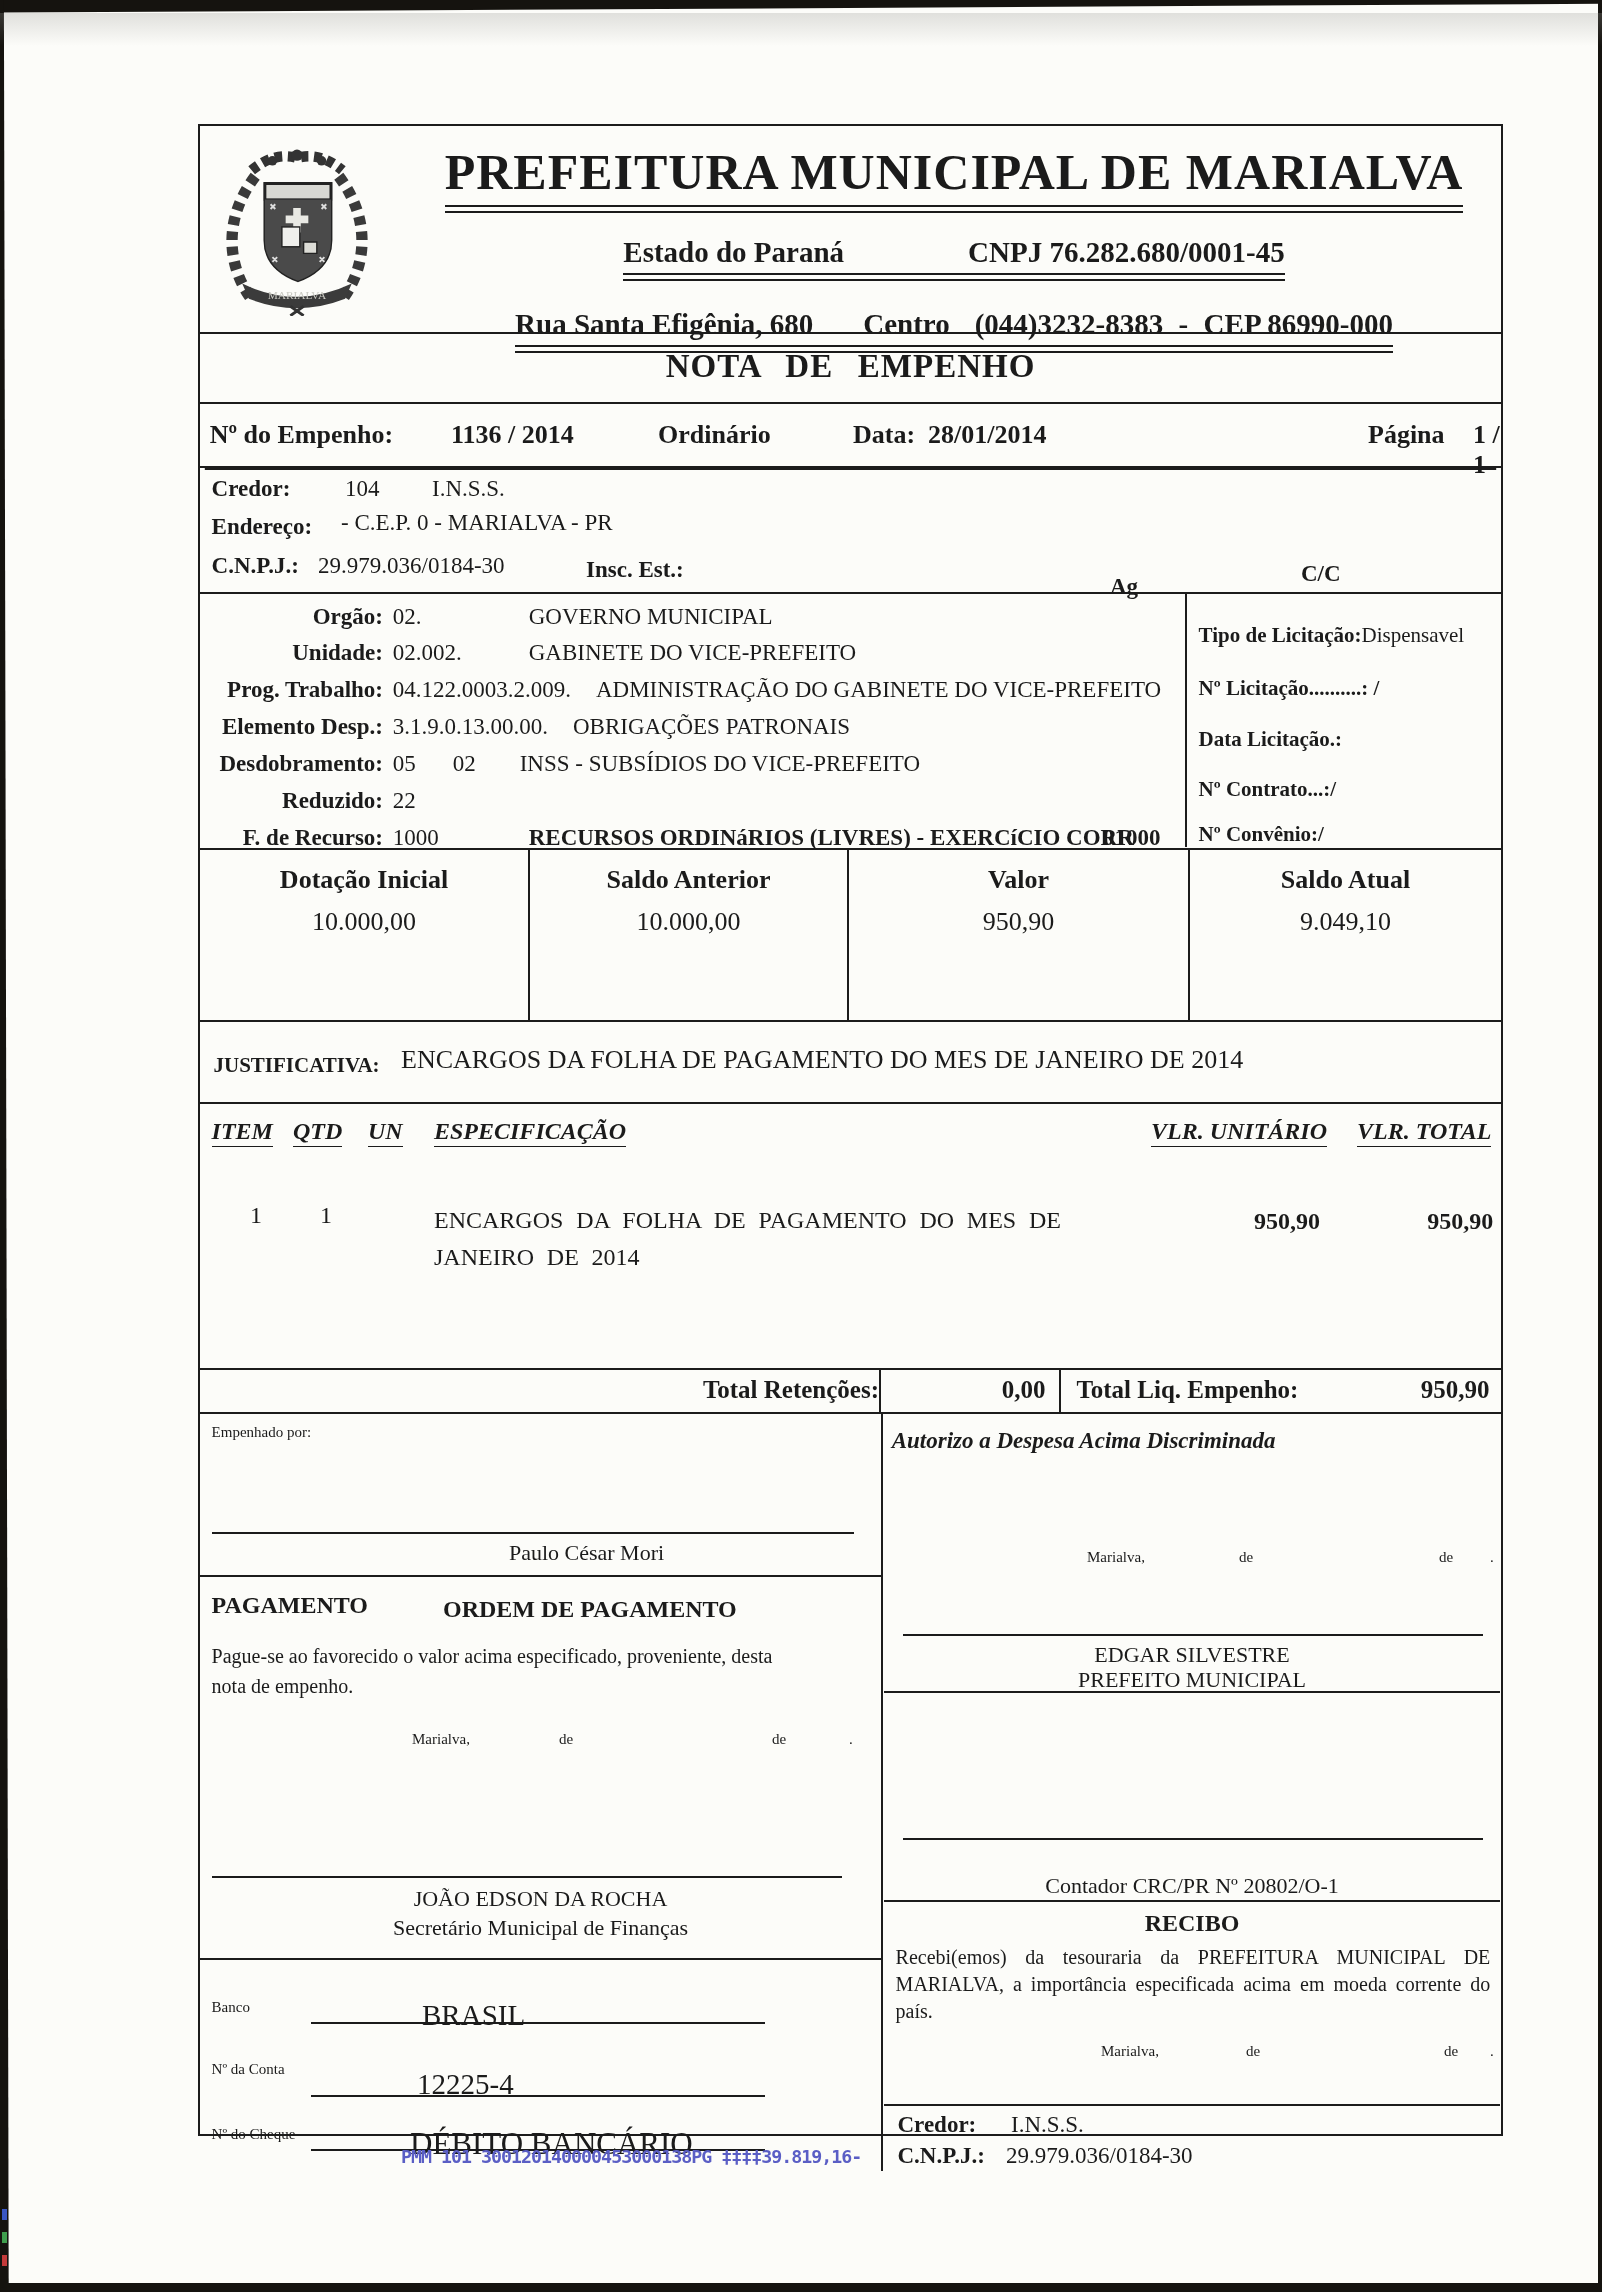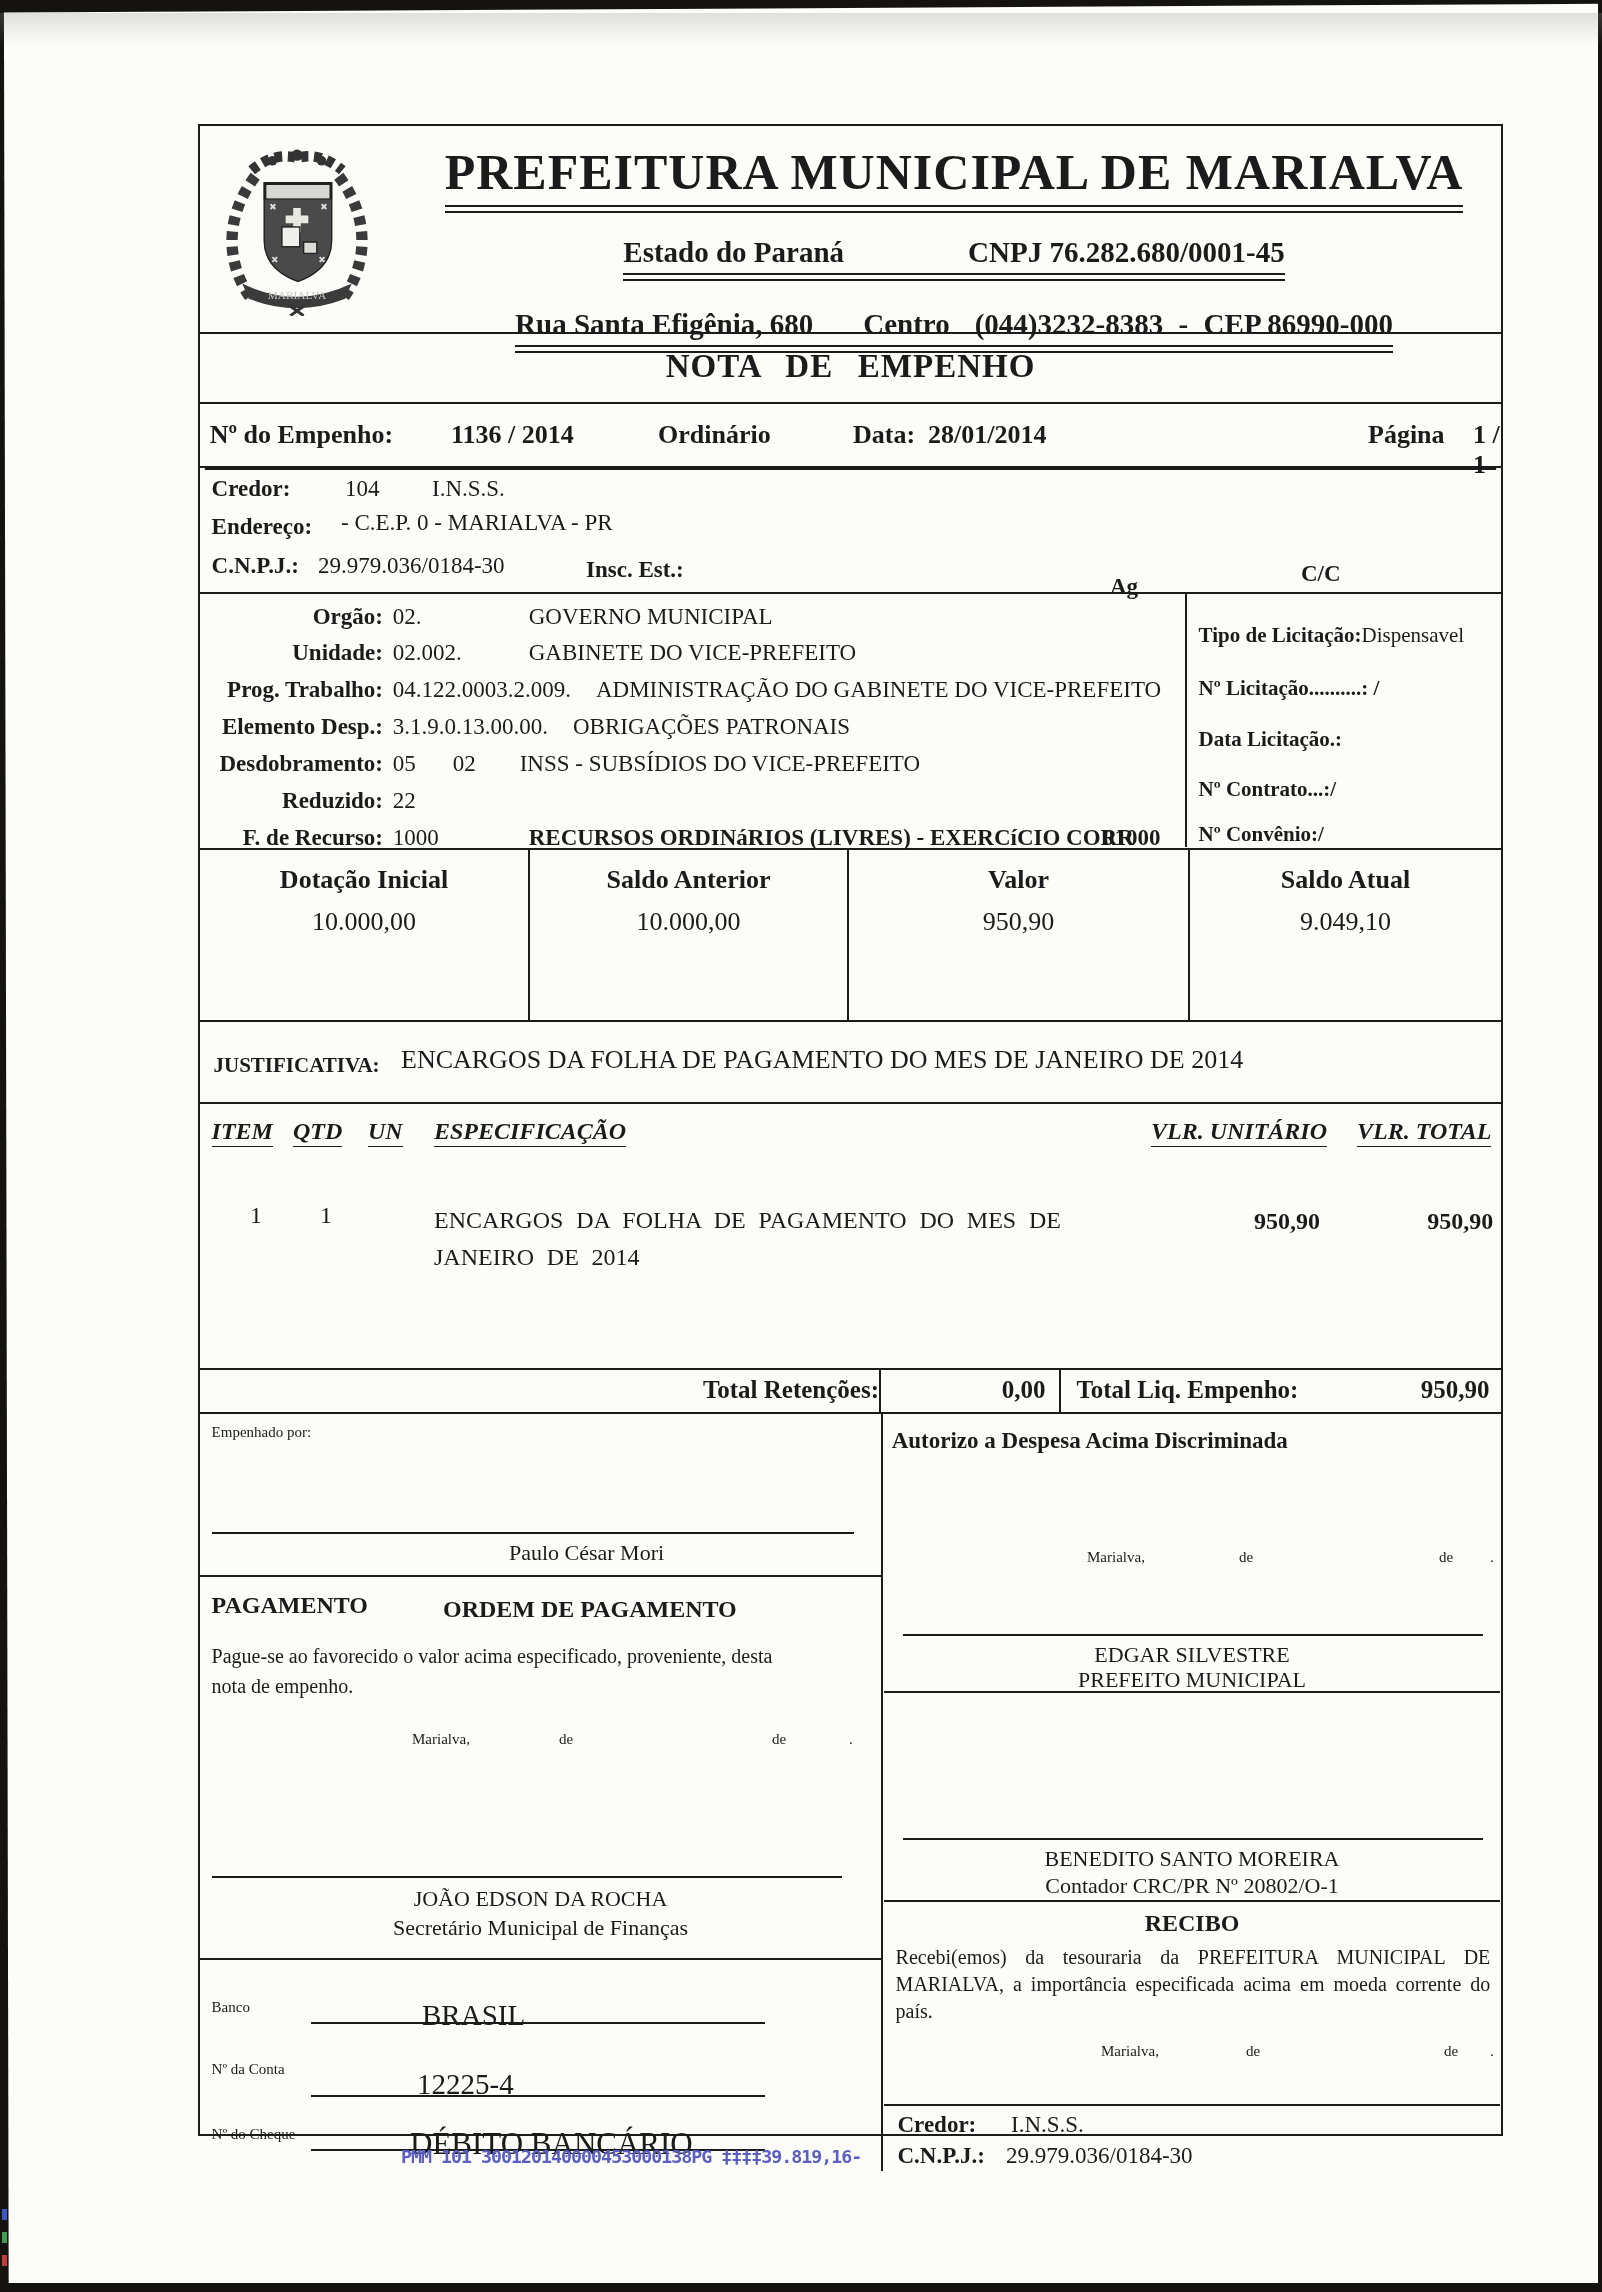--- a/index.html
+++ b/index.html
@@ -272,32 +272,31 @@
           <div class="bankline" style="top:135px;"></div>
           <span class="bankval" style="left:217px;top:108px;">12225-4</span>
           <span class="abs f23" style="left:11.6px;top:166px;">Nº do Cheque</span>
           <div class="bankline" style="top:189px;"></div>
           <span class="bankval" style="left:210px;top:166px;font-size:31px;">DÉBITO BANCÁRIO</span>
         </div>
       </div>
 
       <div class="rcol">
         <div class="bx" style="top:0;height:277px;">
-          <span class="abs b f24" style="left:7.7px;top:13.5px;">Autorizo a Despesa Acima Discriminada</span>
+          <span class="abs b f24" style="left:7.7px;top:13.5px;font-style:italic;">Autorizo a Despesa Acima Discriminada</span>
           <span class="abs f23" style="left:203px;top:135px;">Marialva,</span>
           <span class="abs f23" style="left:355px;top:135px;">de</span>
           <span class="abs f23" style="left:555px;top:135px;">de</span>
           <span class="abs f23" style="left:606px;top:135px;">.</span>
           <div class="sigline" style="left:19.3px;right:17.4px;top:220px;"></div>
           <div class="cname" style="top:228px;">EDGAR SILVESTRE</div>
           <div class="cname" style="top:253px;">PREFEITO MUNICIPAL</div>
         </div>
         <div class="bx bt" style="top:277px;height:209px;">
           <div class="sigline" style="left:19.3px;right:17.4px;top:145px;"></div>
-          <div class="cname" style="top:153px;">BENEDITO SANTO MOREIRA</div>
           <div class="cname" style="top:180px;">Contador CRC/PR Nº 20802/O-1</div>
         </div>
         <div class="bx bt" style="top:486px;height:205px;">
           <div class="cname b" style="top:7.7px;font-size:24px;">RECIBO</div>
           <div class="abs f21" style="left:11.6px;right:9.7px;top:42px;text-align:justify;line-height:1.35;">Recebi(emos) da tesouraria da PREFEITURA MUNICIPAL DE MARIALVA, a importância especificada acima em moeda corrente do país.</div>
           <span class="abs f23" style="left:217px;top:141px;">Marialva,</span>
           <span class="abs f23" style="left:362px;top:141px;">de</span>
           <span class="abs f23" style="left:560px;top:141px;">de</span>
           <span class="abs f23" style="left:606px;top:141px;">.</span>
         </div>

